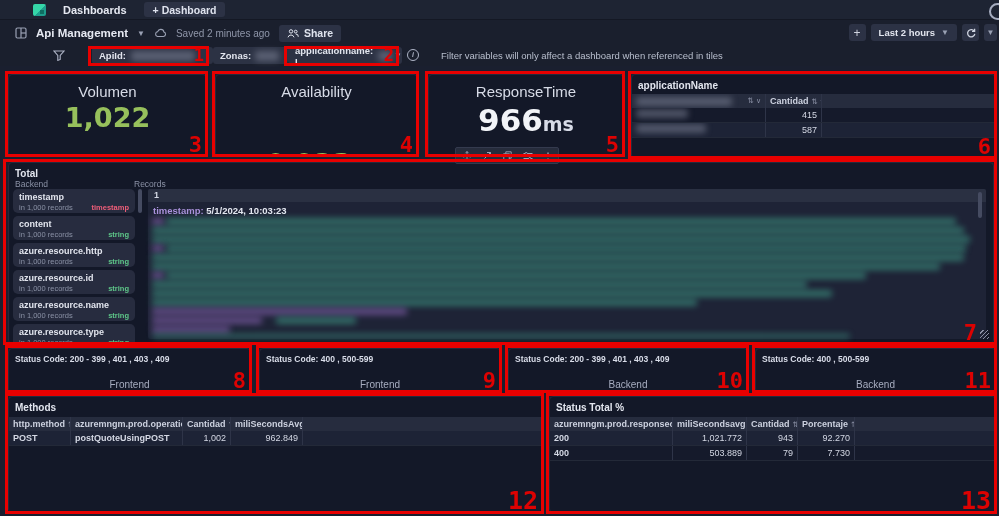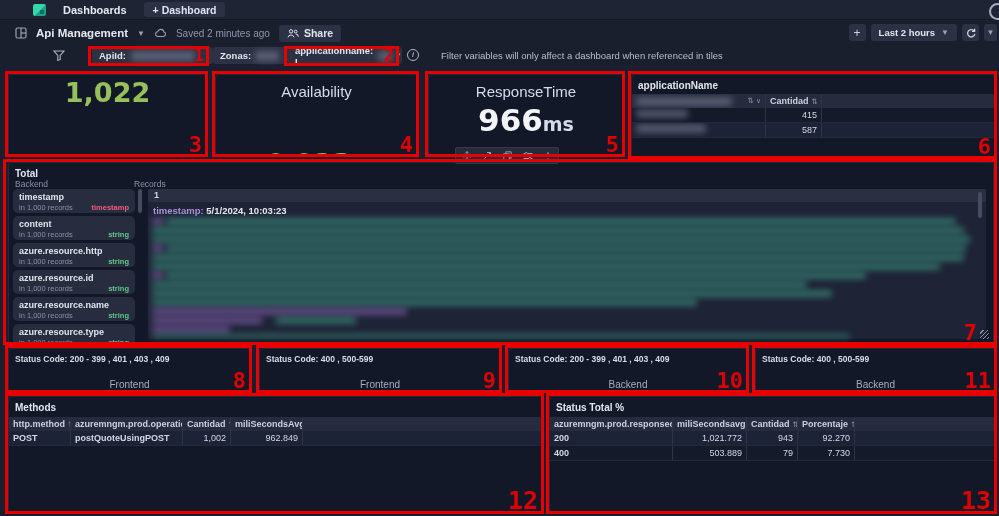--- a/index.html
+++ b/index.html
@@ -173,20 +173,21 @@
       <span class="redact" style="width:14px;height:10px;margin-left:2px;"></span>
       <span class="chev" style="margin-left:2px;">▼</span>
     </span>
     <span class="info-row">
       <span class="info-icon">i</span>
       <span class="info-text">Filter variables will only affect a dashboard when referenced in tiles</span>
     </span>
   </div>
 
   <div class="tile" style="left:8px;top:74px;width:197px;height:81px;">
+    <div class="stat-title">Volumen</div>
     <div class="stat-value green" style="font-size:27px;">1,022</div>
   </div>
 
   <div class="tile" style="left:215px;top:74px;width:201px;height:81px;">
     <div class="stat-title">Availability</div>
     <div class="stat-value" style="font-size:27px;margin-top:48px;">
       <span class="green">0.923</span><span class="unit">%</span>
     </div>
   </div>
 

